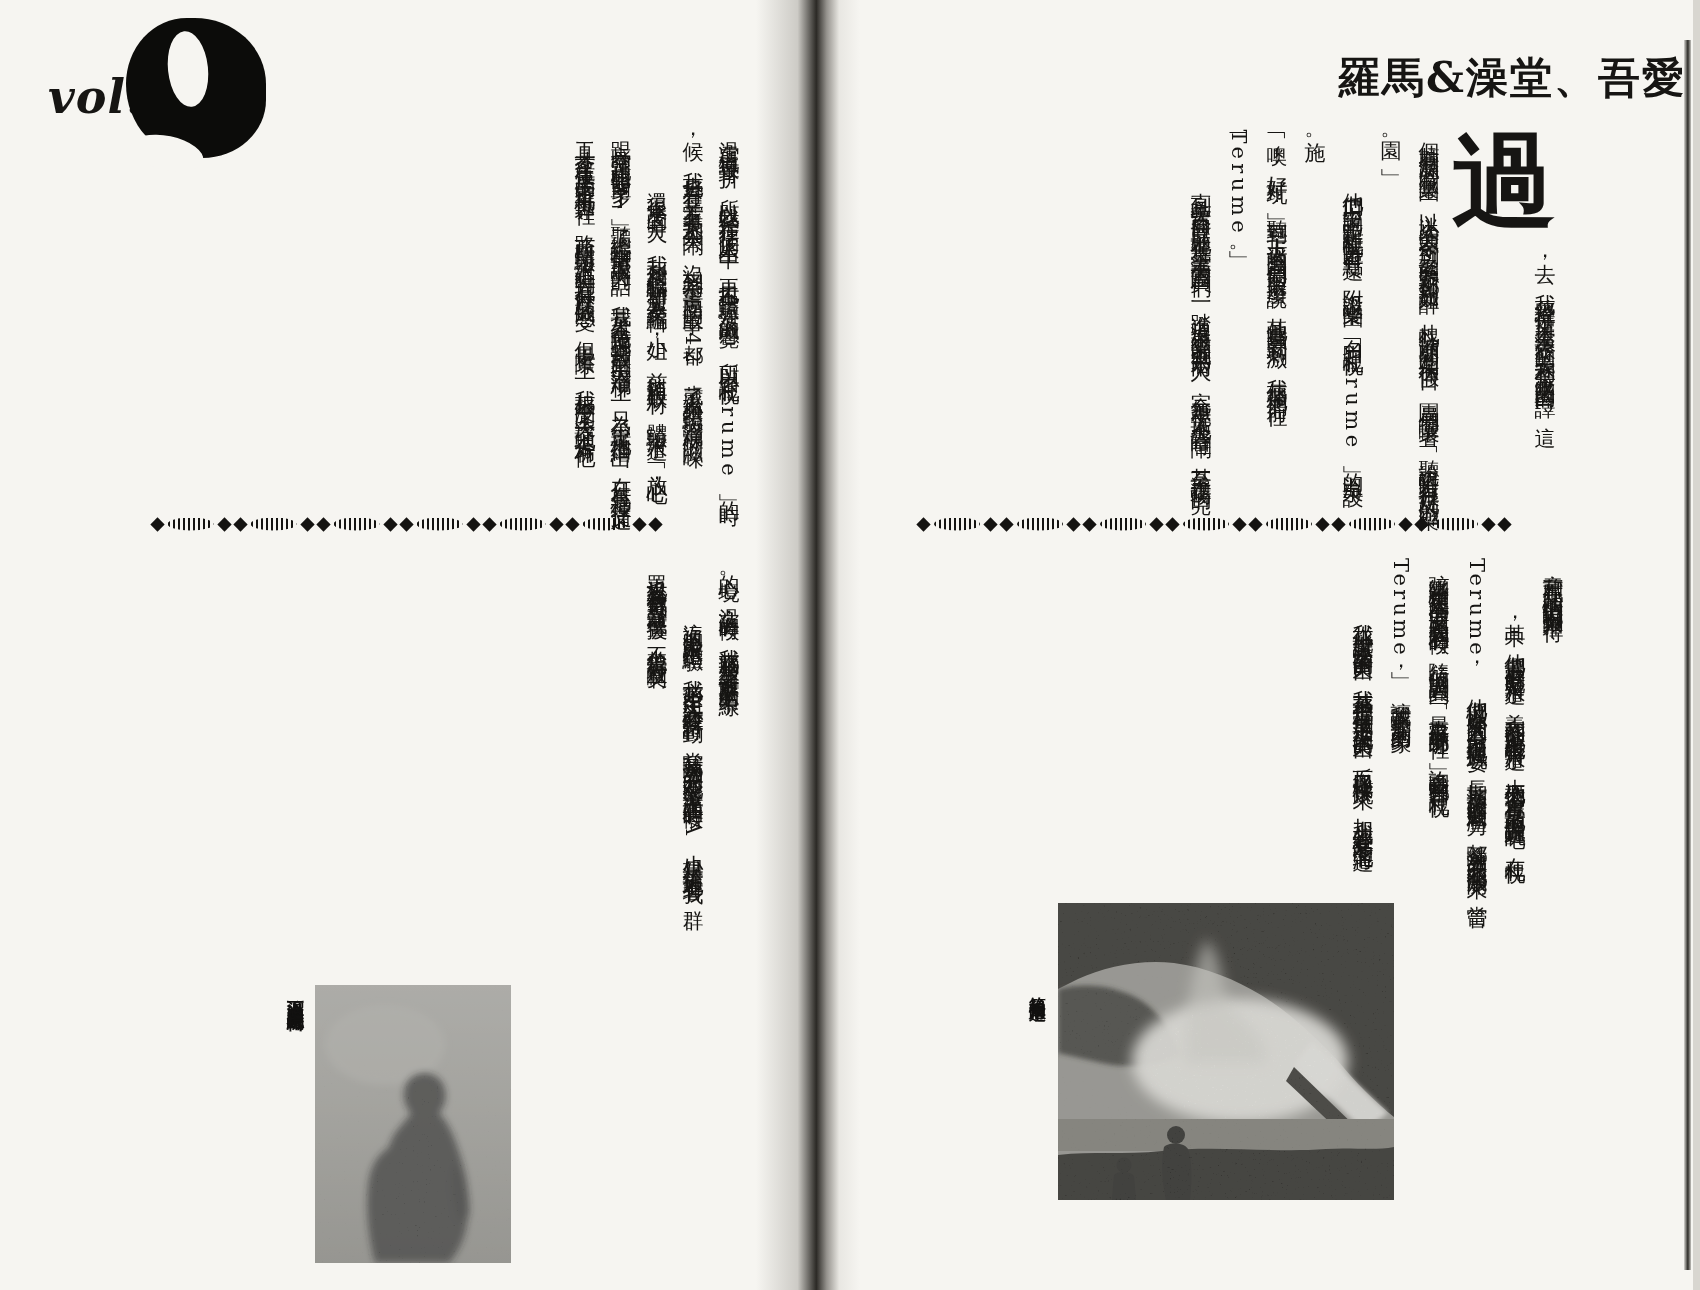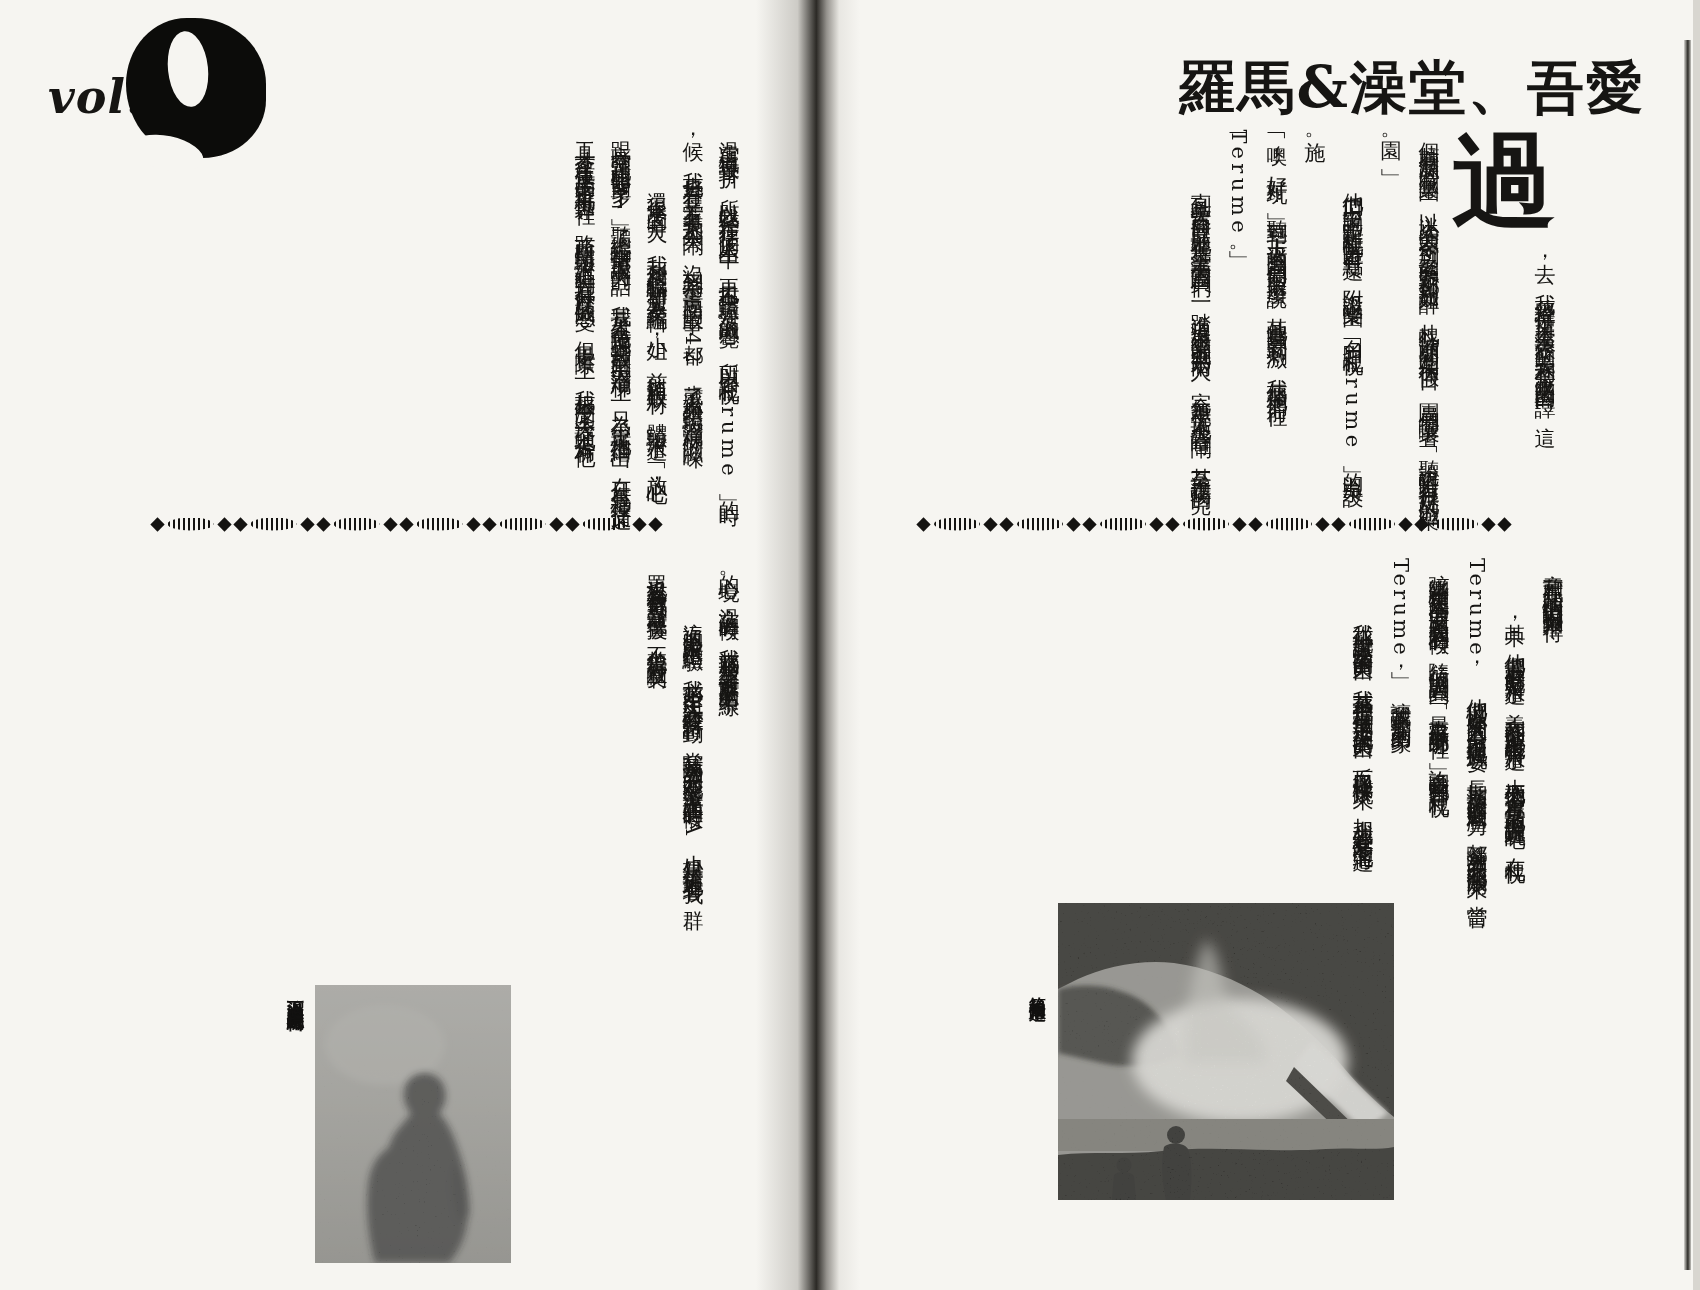--- a/index.html
+++ b/index.html
@@ -14,22 +14,22 @@
   .lower{line-height:38px;letter-spacing:3.2px;}
   .left-pitch{line-height:36px;}
 
   
   .dc-group{writing-mode:horizontal-tb;width:116px;height:100%;display:inline-block;}
   .dropcap{height:122px;font-size:104px;line-height:112px;font-weight:bold;text-align:center;}
   .dc-tail{writing-mode:vertical-rl;text-orientation:mixed;height:253px;width:100%;
            font-size:21px;line-height:38px;letter-spacing:4.5px;}
 
   
-  .headline{position:absolute;left:983px;top:50px;width:662px;text-align:right;
-            font-size:57px;font-weight:bold;letter-spacing:2px;}
+  .headline{position:absolute;left:1024px;top:50px;width:662px;text-align:right;
+            font-size:42px;font-weight:bold;letter-spacing:2px;}
   .vol-word{position:absolute;left:48px;top:70px;font-size:46px;font-weight:bold;
             font-style:italic;letter-spacing:1px;}
   .vol-nine{position:absolute;left:126px;top:18px;width:140px;height:140px;}
   .nine-body{position:absolute;left:0;top:0;right:0;bottom:0;background:#0c0c0a;
              border-radius:46% 54% 48% 52% / 50% 50% 44% 56%;}
   .nine-counter{position:absolute;left:42px;top:13px;width:40px;height:76px;background:#f6f5f1;
                 border-radius:50%;transform:rotate(-6deg);}
   .nine-notch{position:absolute;left:4px;bottom:-12px;width:74px;height:34px;background:#f6f5f1;
               border-radius:50%;transform:rotate(12deg);}
   .sr{position:absolute;width:1px;height:1px;overflow:hidden;clip-path:inset(100%);}

